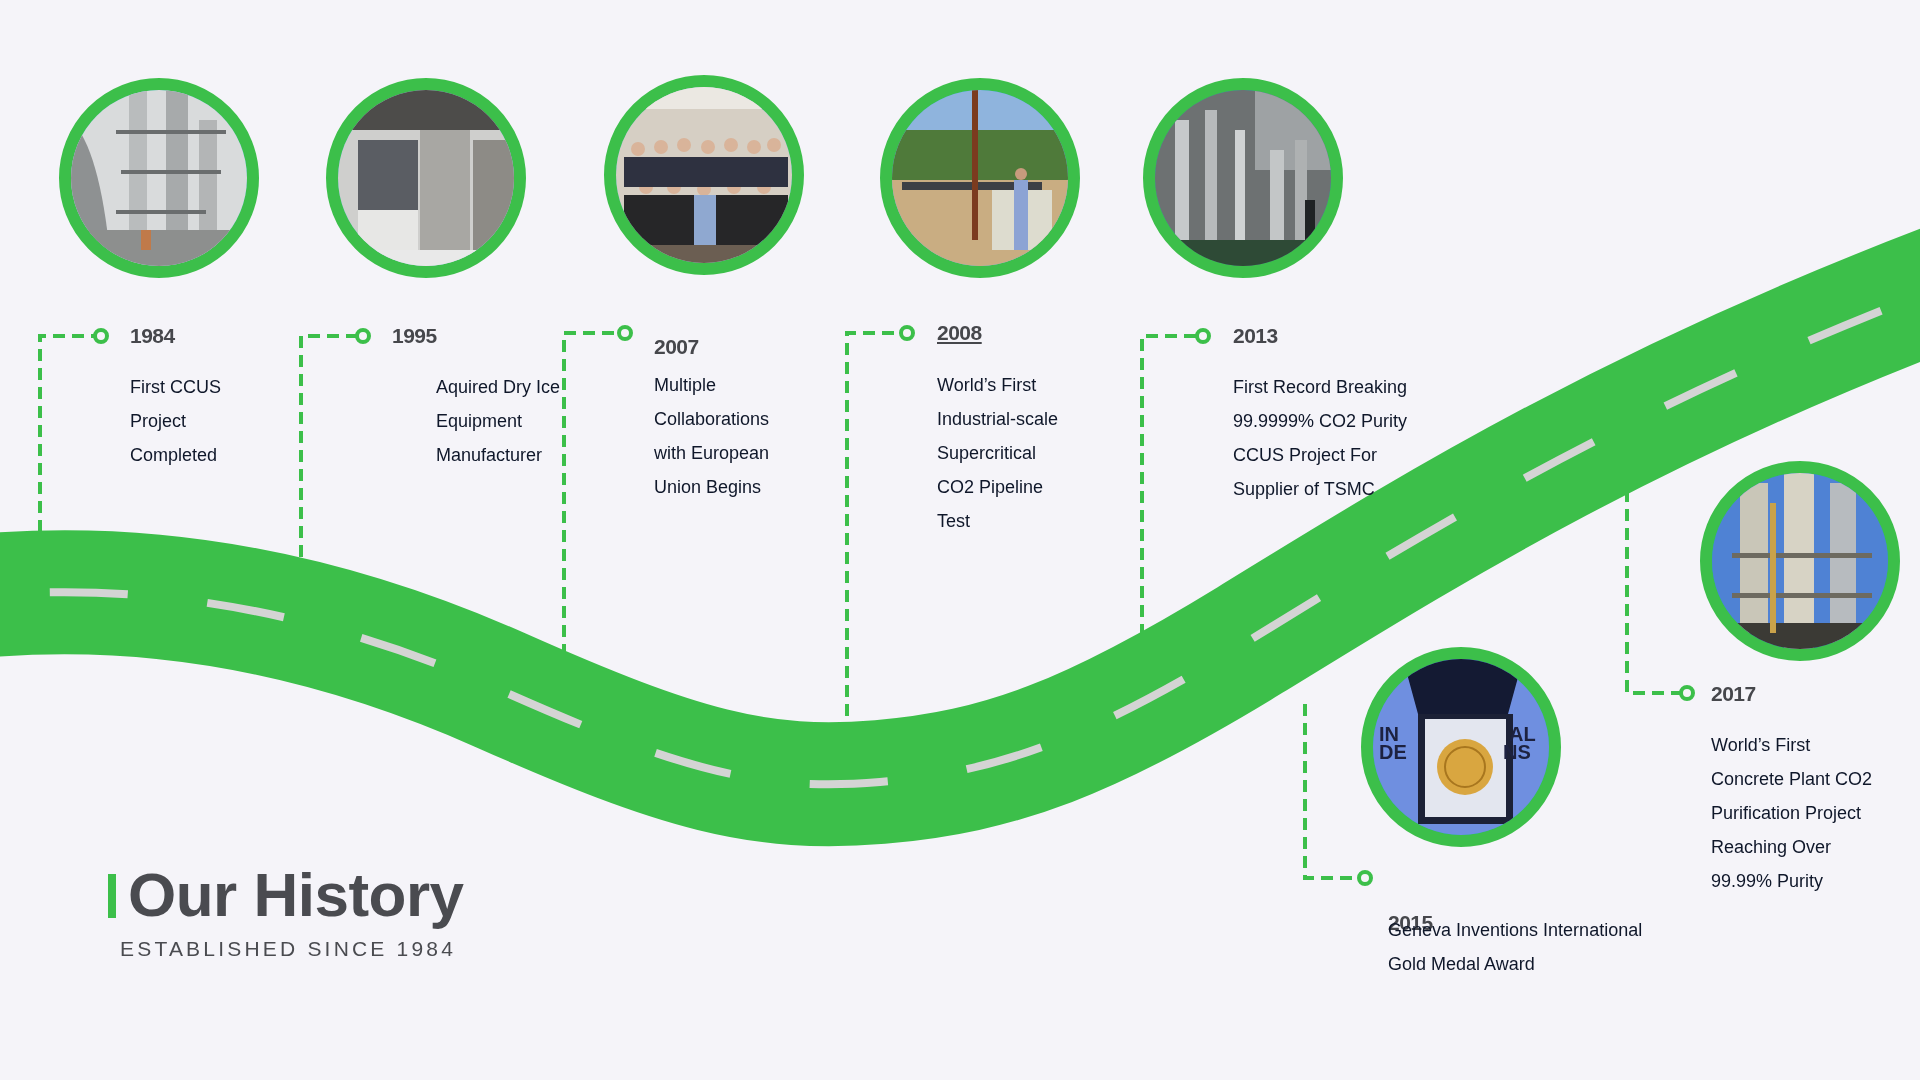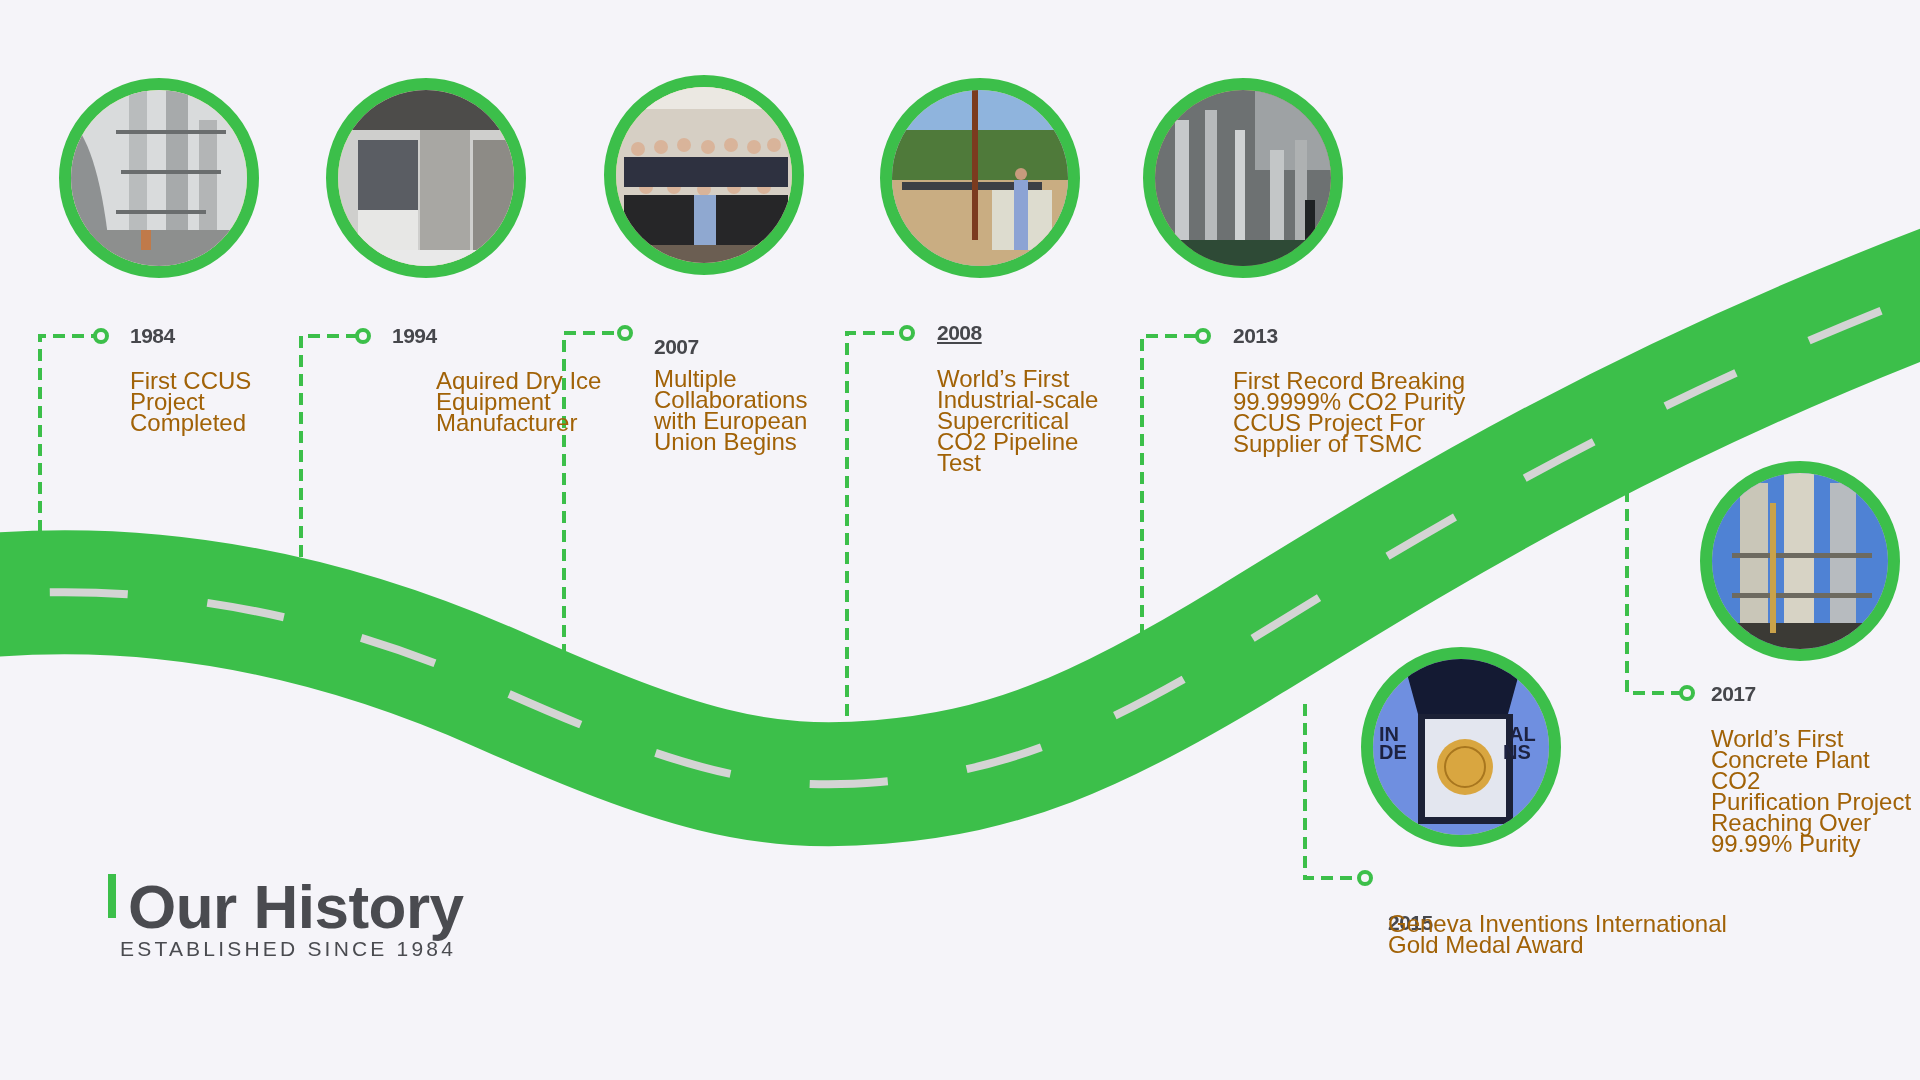--- a/index.html
+++ b/index.html
@@ -10,47 +10,46 @@
     color: #46474c;
     position: relative;
   }
   #road-svg { position: absolute; left: 0; top: 0; width: 1920px; height: 1080px; }
   .photo {
     position: absolute;
     width: 200px; height: 200px;
     border-radius: 50%;
     border: 12px solid #3cbf4a;
     overflow: hidden;
-    background: #bef264;
+    background: #14b8a6;
   }
   .photo svg { width: 100%; height: 100%; display: block; }
   .year {
     position: absolute;
     font-size: 21px;
     font-weight: bold;
     color: #46474c;
     letter-spacing: -0.5px;
     line-height: 30px;
   }
   .desc {
     position: absolute;
-    font-size: 24px;
-    line-height: 21px;
-    color: #a16207;
+    font-size: 18px;
+    line-height: 34px;
+    color: #0f172a;
     white-space: pre-line;
   }
   .title-bar {
     position: absolute; left: 108px; top: 874px; width: 8px; height: 44px;
     background: #3cbf4a;
   }
   .title {
     position: absolute; left: 128px; top: 860px;
     font-size: 62px; font-weight: bold; color: #4a4b50; line-height: 70px;
     letter-spacing: -0.5px;
-    margin-top: 12px;
   }
   .subtitle {
     position: absolute; left: 120px; top: 936px;
     font-size: 21px; letter-spacing: 3.2px; color: #4a4b50; line-height: 26px;
   }
 </style>
 </head>
 <body>
 
 <svg id="road-svg" viewBox="0 0 1920 1080">
@@ -182,21 +181,21 @@
     <rect x="0" y="150" width="176" height="26" fill="#3b3a35"></rect>
     <rect x="58" y="30" width="6" height="130" fill="#c9a24a"></rect>
   </svg>
 </div>
 
 <div class="year" style="left:130px; top:321px;">1984</div>
 <div class="desc" style="left:130px; top:370px;">First CCUS
 Project
 Completed</div>
 
-<div class="year" style="left:392px; top:321px;">1994</div>
+<div class="year" style="left:392px; top:321px;">1995</div>
 <div class="desc" style="left:392px; top:370px;margin-left:44px;">Aquired Dry Ice
 Equipment
 Manufacturer</div>
 
 <div class="year" style="left:654px; top:332px;">2007</div>
 <div class="desc" style="left:654px; top:368px;">Multiple
 Collaborations
 with European
 Union Begins</div>
 

